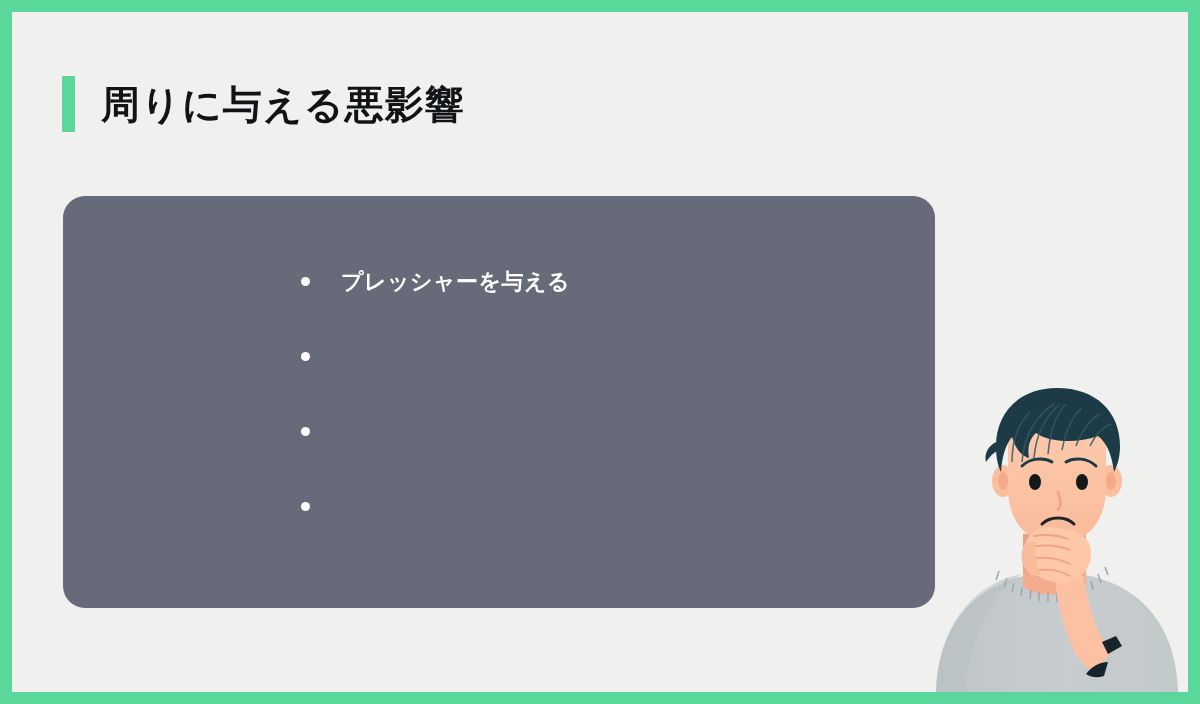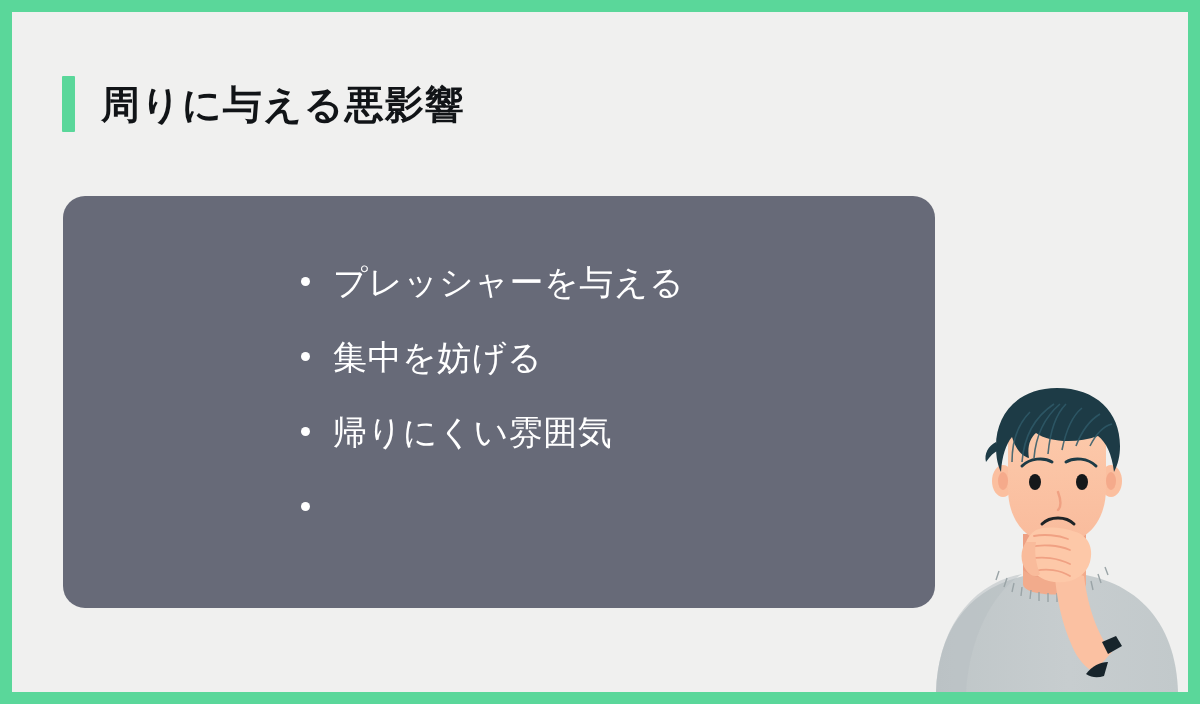--- a/index.html
+++ b/index.html
@@ -80,23 +80,23 @@
     height: 75px;
   }
   .bullet-dot {
     width: 9px;
     height: 9px;
     border-radius: 50%;
     background: #ffffff;
     flex: none;
   }
   .bullet-label {
-    margin-left: 23px;
-    font-size: 34px;
-    font-weight: 400;
+    margin-left: 31px;
+    font-size: 22px;
+    font-weight: 700;
     color: #ffffff;
     letter-spacing: 0.5px;
     white-space: nowrap;
     line-height: 1;
   }
 
   
   #person {
     position: absolute;
     right: 0;
@@ -120,26 +120,24 @@
     <div id="card">
       <ul id="bullet-list">
 
         <li class="bullet-item">
           <span class="bullet-dot"></span>
           <span class="bullet-label">プレッシャーを与える</span>
         </li>
 
         <li class="bullet-item">
           <span class="bullet-dot"></span>
-          <span class="bullet-label">集中を妨げる</span>
-        </li>
-
-        <li class="bullet-item">
-          <span class="bullet-dot"></span>
-          <span class="bullet-label">帰りにくい雰囲気</span>
+        </li>
+
+        <li class="bullet-item">
+          <span class="bullet-dot"></span>
         </li>
 
         <li class="bullet-item">
           <span class="bullet-dot"></span>
         </li>
 
       </ul>
     </div>
 
     <div id="person">

